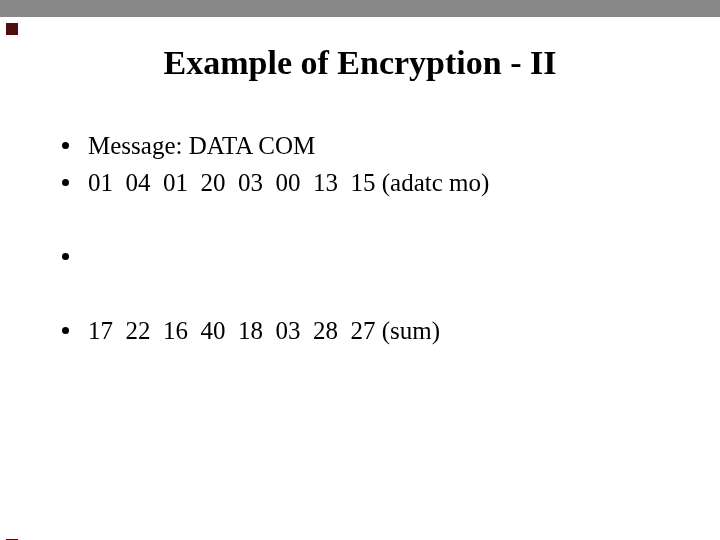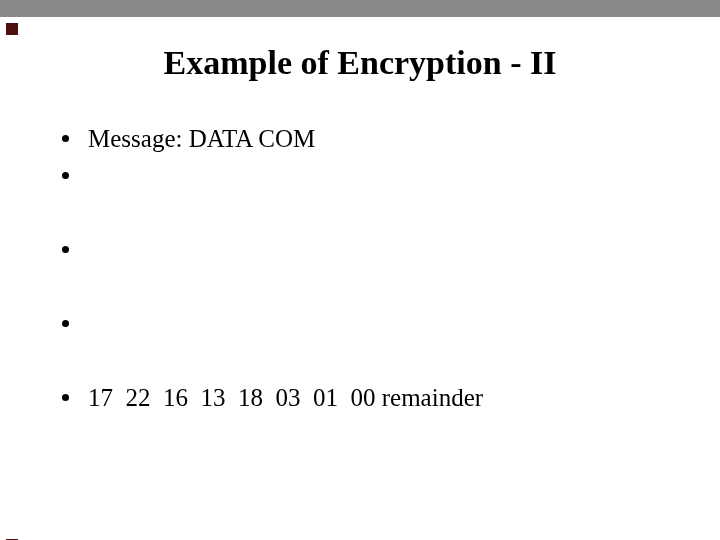--- a/index.html
+++ b/index.html
@@ -33,21 +33,21 @@
     width: 720px;
     margin: 0;
     text-align: center;
     font-size: 34px;
     font-weight: bold;
     line-height: 40px;
     letter-spacing: 0px;
   }
   .content {
     position: absolute;
-    top: 103px;
+    top: 110px;
     left: 56px;
     width: 640px;
   }
   .row {
     display: flex;
     align-items: center;
     height: 37px;
     font-size: 25px;
   }
   .spacer-row {
@@ -90,42 +90,38 @@
         </span>
       <span class="line-text">Message: DATA COM</span>
     </div>
 
 
 
     <div class="row">
       <span class="bullet">
           <span class="dot"></span>
         </span>
+      <span class="line-text">01  04  01  20  03  00  13  15 (adatc mo)</span>
     </div>
 
     <div class="spacer-row"></div>
 
     <div class="row">
       <span class="bullet">
           <span class="dot"></span>
         </span>
     </div>
 
     <div class="spacer-row"></div>
 
     <div class="row">
       <span class="bullet">
           <span class="dot"></span>
         </span>
+      <span class="line-text">17  22  16  40  18  03  28  27 (sum)</span>
     </div>
 
     <div class="spacer-row"></div>
 
-    <div class="row">
-      <span class="bullet">
-          <span class="dot"></span>
-        </span>
-      <span class="line-text">17  22  16  13  18  03  01  00 remainder</span>
-    </div>
 
 
   </div>
 </div>
 
 </body></html>

